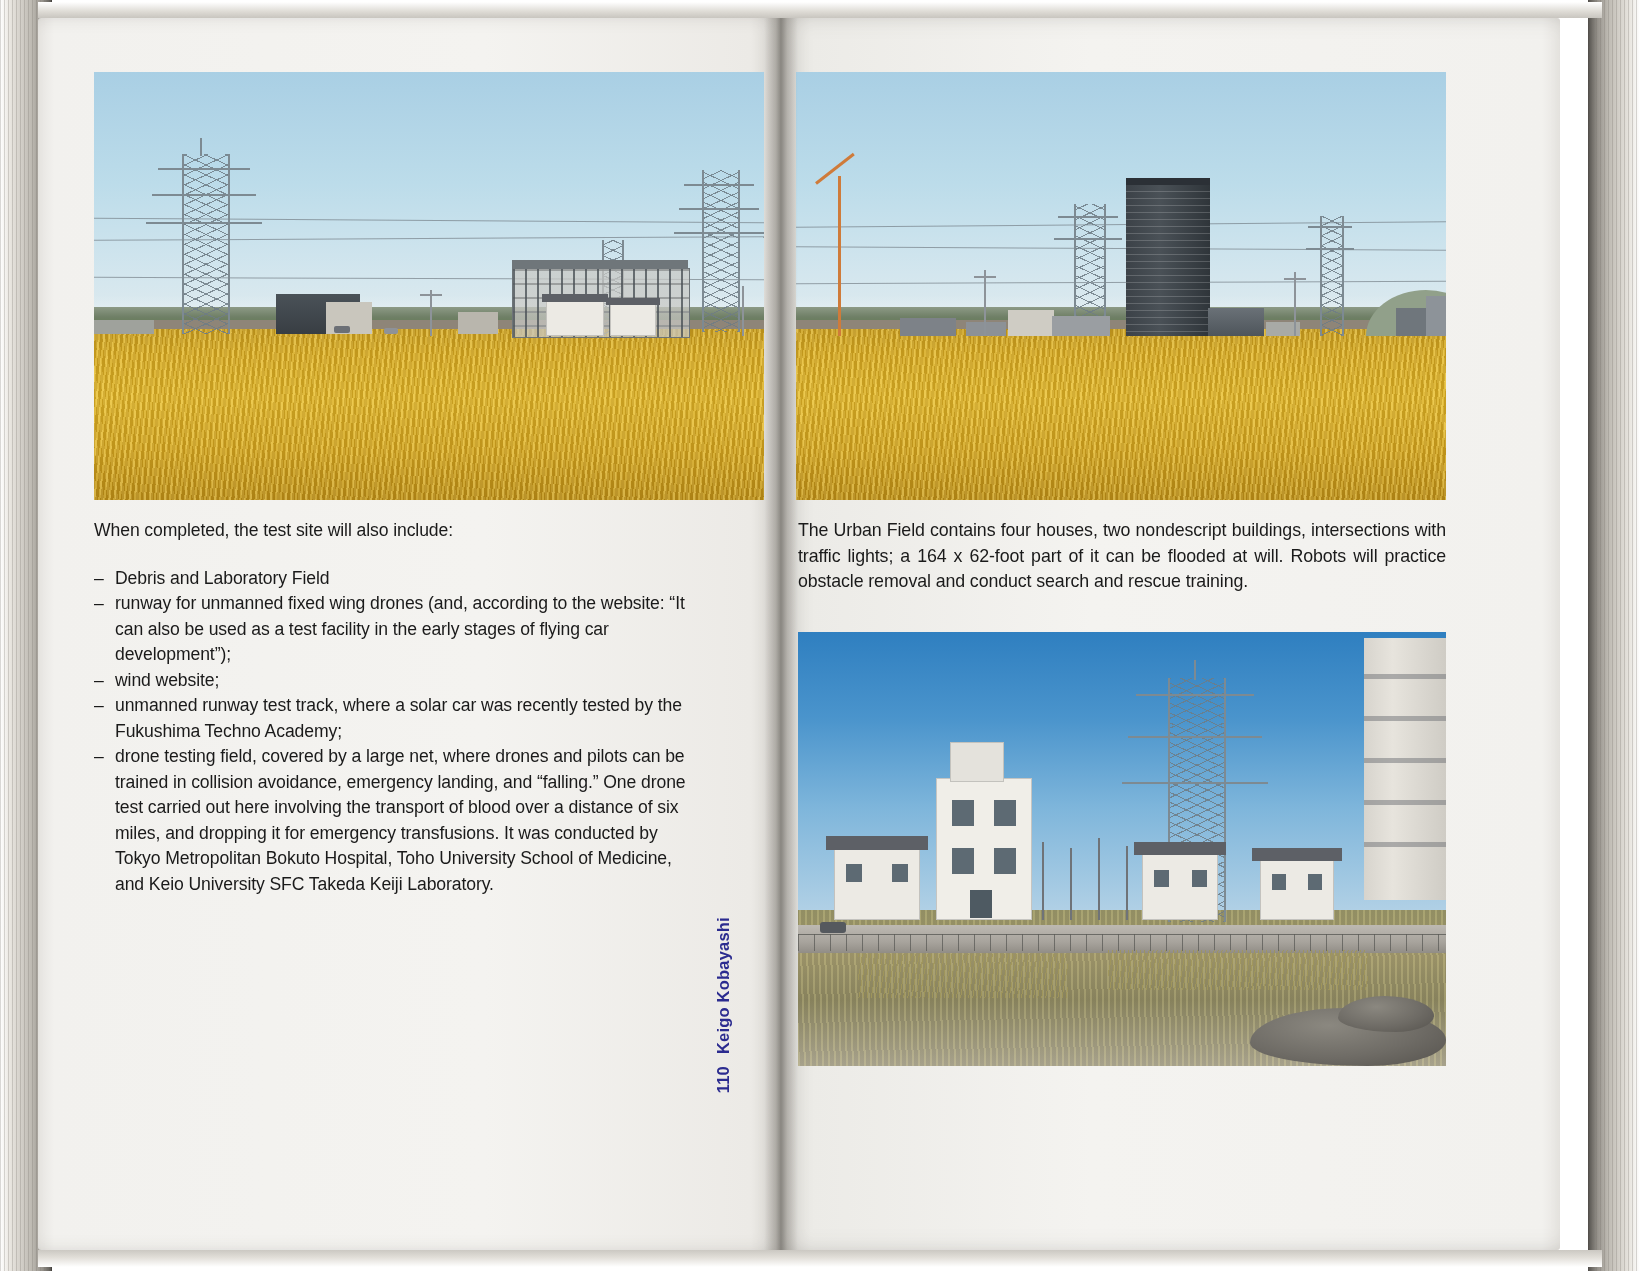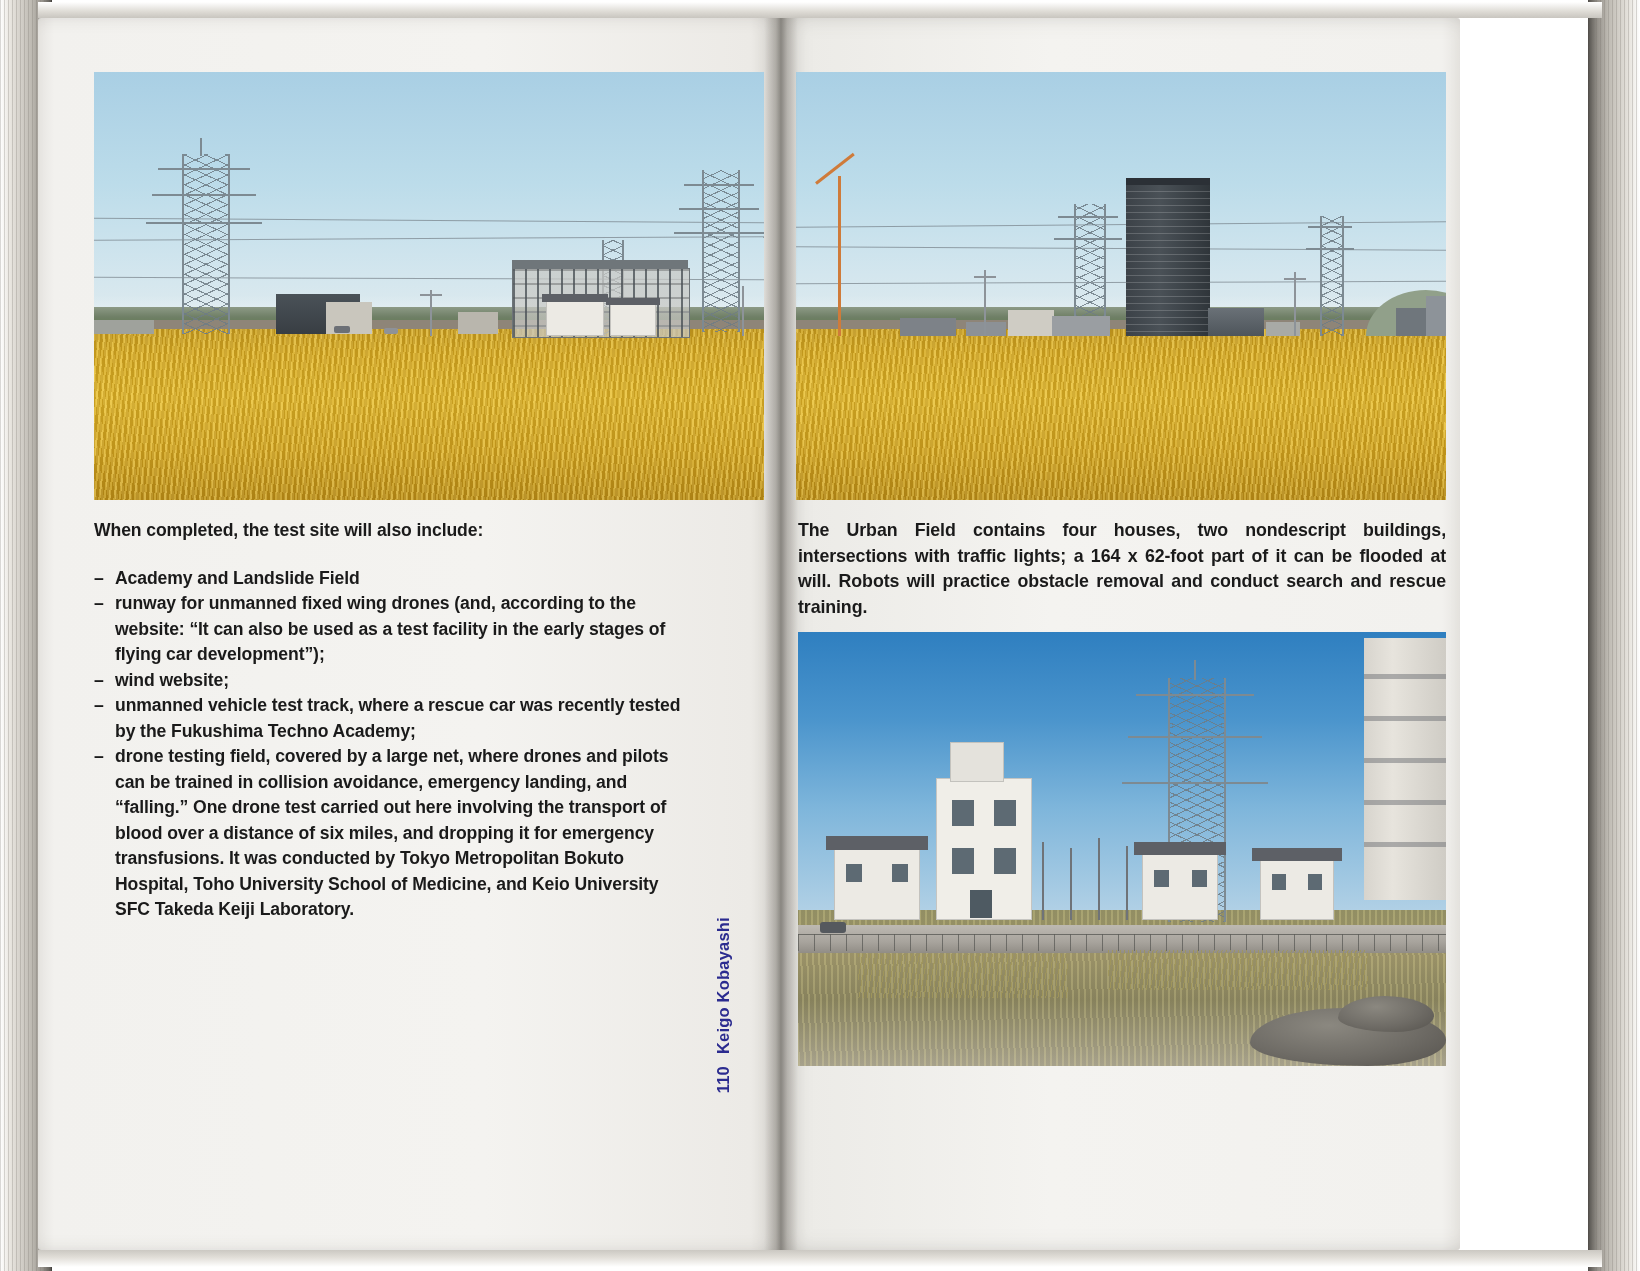--- a/index.html
+++ b/index.html
@@ -73,21 +73,21 @@
   }
   .page.left {
     left: 0; width: 742px;
     border-top-left-radius: 3px;
     border-bottom-left-radius: 3px;
     background:
       linear-gradient(90deg, #e6e4e0 0px, #f2f1ee 16px, #f4f3f0 60%, #eceae6 96%, #d9d7d2 100%);
     box-shadow: inset -10px 0 22px -10px rgba(90,86,80,.45);
   }
   .page.right {
-    left: 742px; width: 680px;
+    left: 742px; width: 780px;
     border-top-right-radius: 3px;
     border-bottom-right-radius: 3px;
     background:
       linear-gradient(270deg, #e6e4e0 0px, #f2f1ee 18px, #f4f3f0 60%, #ecebe7 96%, #dedcd7 100%);
     box-shadow: inset 12px 0 26px -10px rgba(90,86,80,.5);
   }
   .gutter {
     position: absolute;
     left: 726px; top: 0;
     width: 34px; height: 1232px;
@@ -252,21 +252,21 @@
   }
   .win {
     position: absolute;
     background: #5d6a73;
   }
 
   
   .col {
     position: absolute;
     color: #1a1a1a;
-    font-weight: bold;
+    font-weight: normal;
     letter-spacing: -0.1px;
   }
   .col-left {
     left: 56px; top: 500px; width: 600px;
     font-size: 17.6px; line-height: 25.5px;
   }
   .col-right {
     left: 18px; top: 500px; width: 648px;
     font-size: 17.8px; line-height: 25.5px;
     text-align: justify;
@@ -360,24 +360,24 @@
         <div class="struct" style="left:326px; top:222px; width:22px; height:2px; background:#8d9399;"></div>
         <div class="struct" style="left:648px; top:214px; width:2px; height:50px; background:#8d9399;"></div>
 
         <div class="struct" style="left:240px; top:254px; width:16px; height:7px; background:#6c7076; border-radius:2px;"></div>
         <div class="struct" style="left:290px; top:256px; width:14px; height:6px; background:#8e9298; border-radius:2px;"></div>
       </div>
 
       <div class="col col-left">
         <p class="lead">When completed, the test site will also include:</p>
         <ul class="bullets">
-          <li><span class="dash">–</span><span>Academy and Landslide Field</span></li>
+          <li><span class="dash">–</span><span>Debris and Laboratory Field</span></li>
           <li><span class="dash">–</span><span>runway for unmanned fixed wing drones (and, according to the website: “It can also be used as a test facility in the early stages of flying car development”);</span></li>
           <li><span class="dash">–</span><span>wind website;</span></li>
-          <li><span class="dash">–</span><span>unmanned vehicle test track, where a rescue car was recently tested by the Fukushima Techno Academy;</span></li>
+          <li><span class="dash">–</span><span>unmanned runway test track, where a solar car was recently tested by the Fukushima Techno Academy;</span></li>
           <li><span class="dash">–</span><span>drone testing field, covered by a large net, where drones and pilots can be trained in collision avoidance, emergency landing, and “falling.” One drone test carried out here involving the transport of blood over a distance of six miles, and dropping it for emergency transfusions. It was conducted by Tokyo Metropolitan Bokuto Hospital, Toho University School of Medicine, and Keio University SFC Takeda Keiji Laboratory.</span></li>
         </ul>
       </div>
 
       <div class="vert head-left">Keigo Kobayashi</div>
       <div class="vert folio-left">110</div>
     </div>
 
     <div class="page right">
 

